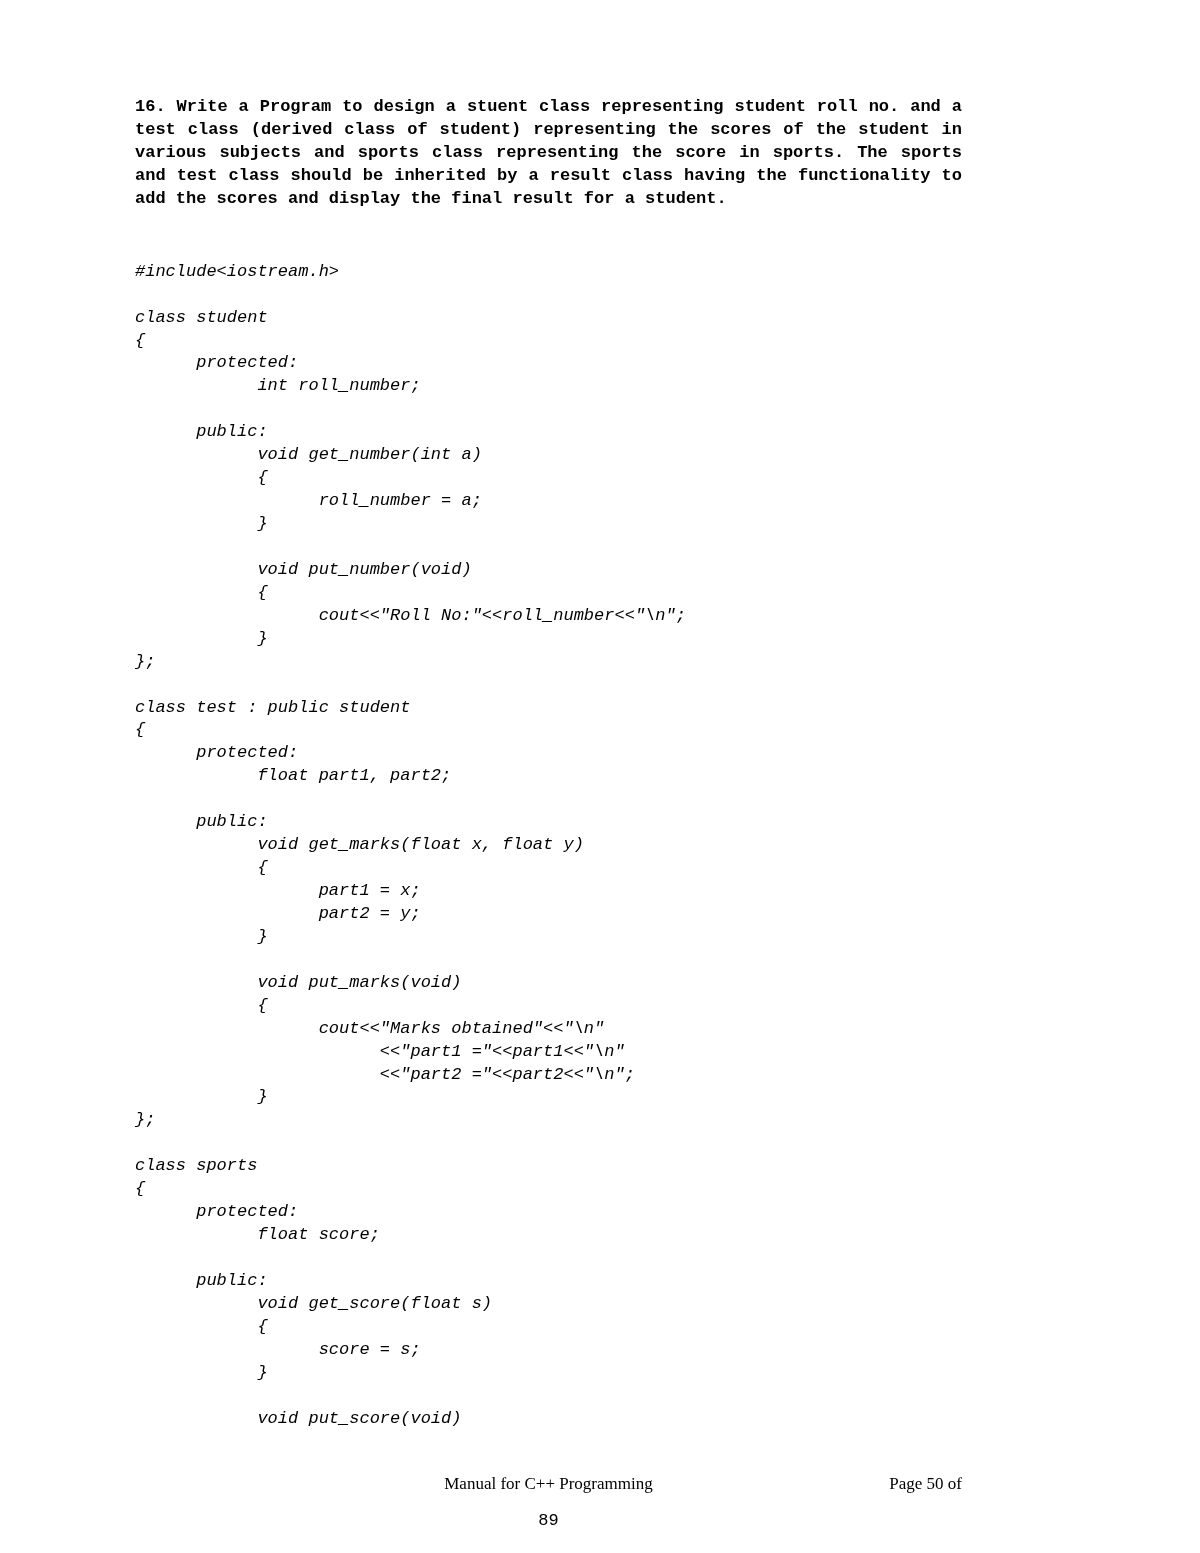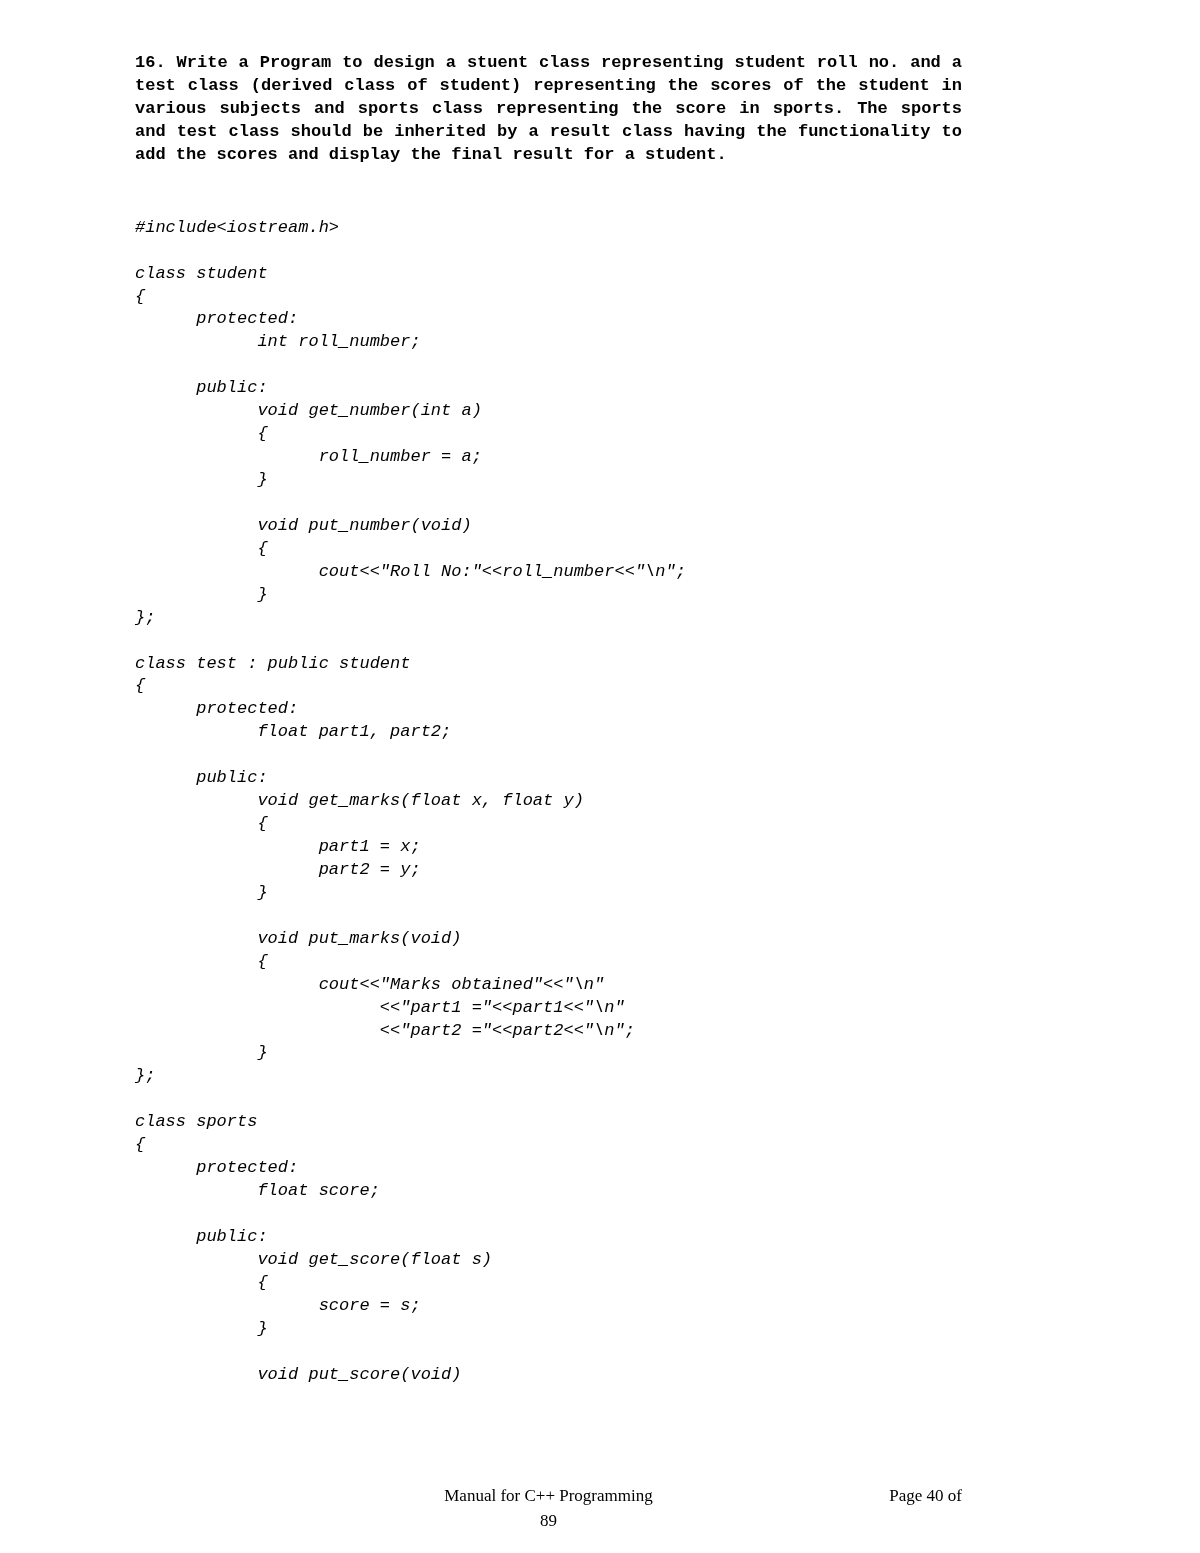--- a/index.html
+++ b/index.html
@@ -7,21 +7,21 @@
       margin: 0;
       padding: 0;
       font-family: "Courier New", Courier, monospace;
       font-size: 17px;
       line-height: 1.35;
       color: #000;
     }
     .page {
       width: 1092px;
       min-height: 1553px;
-      padding: 52px 130px 40px 135px;
+      padding: 96px 130px 40px 135px;
       box-sizing: border-box;
       position: relative;
     }
     .question {
       font-weight: bold;
       text-align: justify;
       margin-bottom: 50px;
     }
     .code {
       white-space: pre;
@@ -47,21 +47,22 @@
     .footer-title {
       display: inline-block;
     }
     .footer-page {
       position: absolute;
       right: 130px;
       top: 0;
     }
     .footer-num {
       text-align: center;
-      margin-top: 2px;
+      margin-top: 14px;
+      font-family: Liberation Mono, monospace;
     }
   </style>
 </head>
 <body>
 
 <div class="page">
   <div class="question">16. Write a Program to design a stuent class representing student roll no. and a test class (derived class of student) representing the scores of the student in various subjects and sports class representing the score in sports. The sports and test class should be inherited by a result class having the functionality to add the scores and display the final result for a student.</div>
   <div class="code">#include&lt;iostream.h&gt;
 
 class student
@@ -110,17 +111,17 @@
             void get_score(float s)
             {
                   score = s;
             }
 
             void put_score(void)</div>
 
   <div class="footer">
     <div class="footer-inner">
       <span class="footer-title">Manual for C++ Programming</span>
-      <span class="footer-page">Page 40 of</span>
+      <span class="footer-page">Page 50 of</span>
       <div class="footer-num">89</div>
     </div>
   </div>
 </div>
 
 </body></html>

